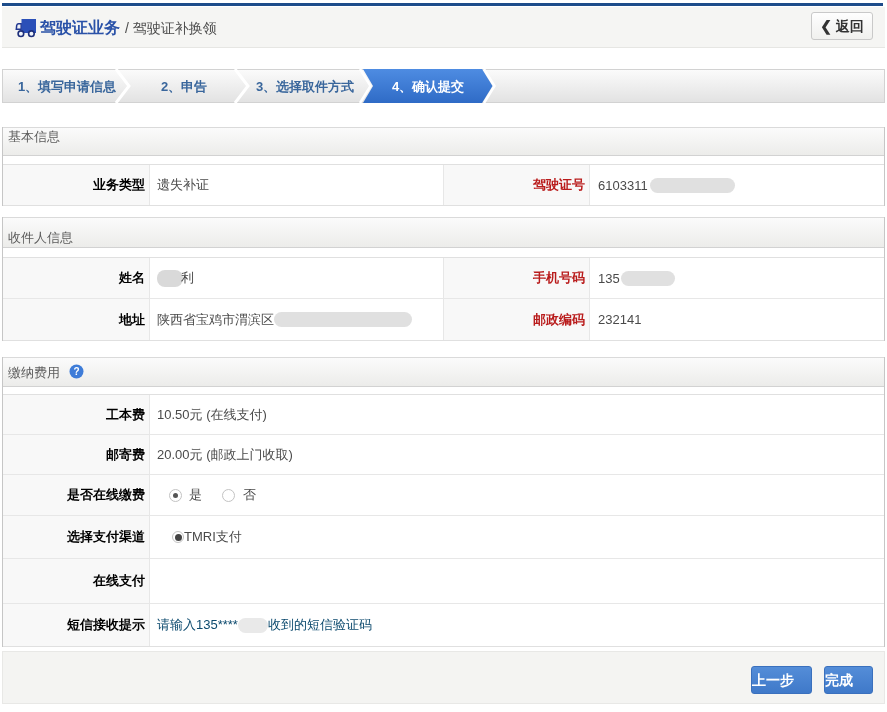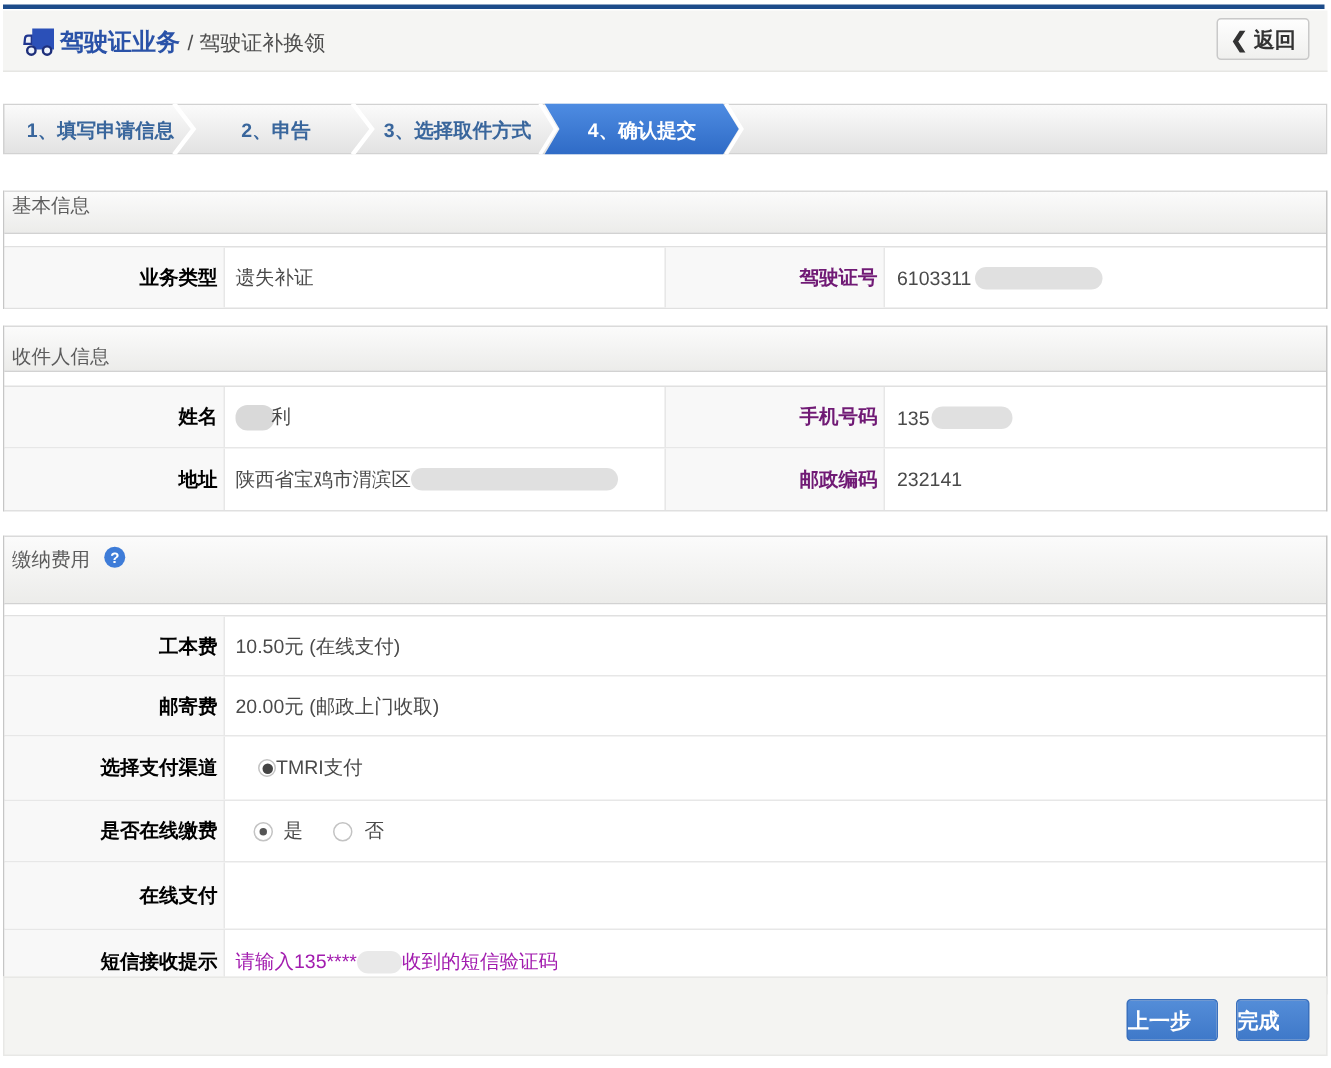--- a/index.html
+++ b/index.html
@@ -11,24 +11,24 @@
 .hdr-sub { position:absolute; left:123px; top:13px; font-size:14px; color:#4d4d4d; }
 .backbtn { position:absolute; right:12px; top:5px; width:62px; height:28px; background:linear-gradient(#fefefe,#f0f0ee); border:1px solid #c9c9c9; border-radius:3px; text-align:center; line-height:26px; font-size:14px; font-weight:bold; color:#333; }
 .sec { left:2px; width:883px; border-left:1px solid #c6c6c6; border-right:1px solid #c6c6c6; }
 .sechead { background:linear-gradient(#fbfbfb,#ececea); border-top:1px solid #dadada; border-bottom:1px solid #d2d2d2; font-size:13px; color:#5c5c5c; padding-left:5px; display:flex; align-items:flex-start; }
 .gap { background:#fff; }
 .tbl { border-top:1px solid #e0e0e0; border-bottom:1px solid #e0e0e0; }
 .row { position:relative; border-bottom:1px solid #e7e7e7; width:100%; }
 .row:last-child { border-bottom:none; }
 .lab { position:absolute; left:0; top:0; bottom:0; width:147px; background:#f8f8f8; border-right:1px solid #e7e7e7; font-size:13px; font-weight:bold; color:#000000; text-align:right; padding-right:4px; display:flex; align-items:center; justify-content:flex-end; }
 .val { position:absolute; left:148px; top:0; bottom:0; right:0; font-size:13px; color:#4a4a4a; display:flex; align-items:center; padding-left:6px; }
-.lab2 { position:absolute; left:440px; top:0; bottom:0; width:147px; background:#f8f8f8; border-left:1px solid #e7e7e7; border-right:1px solid #e7e7e7; font-size:13px; font-weight:bold; color:#701a75; text-align:right; padding-right:4px; display:flex; align-items:center; justify-content:flex-end; }
+.lab2 { position:absolute; left:440px; top:0; bottom:0; width:147px; background:#f8f8f8; border-left:1px solid #e7e7e7; border-right:1px solid #e7e7e7; font-size:13px; font-weight:bold; color:#b91c1c; text-align:right; padding-right:4px; display:flex; align-items:center; justify-content:flex-end; }
 .val2 { position:absolute; left:587px; top:0; bottom:0; right:0; font-size:13px; color:#4a4a4a; display:flex; align-items:center; padding-left:8px; }
 .blob { display:inline-block; background:#e0e0e0; border-radius:8px; height:15px; vertical-align:middle; }
-.orange { color:#a21caf; }
+.orange { color:#0c4a6e; }
 .footer { left:2px; width:883px; top:651px; height:53px; background:#f4f4f2; border:1px solid #e8e8e6; }
 .bluebtn { position:absolute; top:14px; height:28px; background:linear-gradient(#548dd8,#3f79c9); border:1px solid #3a70bd; border-radius:3px; color:#fff; font-size:14px; font-weight:bold; text-align:left; line-height:26px; }
 .radio { display:inline-block; width:13px; height:13px; border:1px solid #c3c3c3; border-radius:50%; background:#fff; position:relative; vertical-align:-2px; }
 .radio.on::after { content:""; position:absolute; left:3px; top:3px; width:5px; height:5px; border-radius:50%; background:#555; }
 .radio.on2::after { content:""; position:absolute; left:2px; top:2px; width:7px; height:7px; border-radius:50%; background:#444; }
 .inputbox { width:137px; height:27px; border:1px solid #c6c6c6; border-top-color:#adadad; border-radius:2px; background:#fff; }
 .codebtn { width:79px; height:27px; background:linear-gradient(#f8f8f8,#e9e9e9); border:1px solid #b9b9b9; border-radius:2px; font-size:14px; color:#333; text-align:center; line-height:25px; margin-left:6px; }
 </style>
 </head>
 <body>
@@ -97,50 +97,50 @@
   <div class="row" style="height:41px;">
     <div class="lab">地址</div>
     <div class="val">陕西省宝鸡市渭滨区<span class="blob" style="width:138px;"></span></div>
     <div class="lab2">邮政编码</div>
     <div class="val2">232141</div>
   </div>
 </div>
 </div>
 
 <div class="abs sec" style="top:357px;">
-<div class="sechead" style="height:46px;padding-top:6px;">缴纳费用
+<div class="sechead" style="height:30px;padding-top:6px;">缴纳费用
   <svg style="margin-left:9px;" width="15" height="15" viewBox="0 0 15 15">
     <circle cx="7.5" cy="7.5" r="7" fill="#3e7cd8"></circle>
     <text x="7.5" y="11.2" font-size="10" font-weight="bold" fill="#fff" text-anchor="middle" font-family="Liberation Sans">?</text>
   </svg>
 </div>
 <div class="gap" style="height:7px;"></div>
 <div class="tbl">
   <div class="row" style="height:40px;">
     <div class="lab">工本费</div>
     <div class="val">10.50元 (在线支付)</div>
   </div>
   <div class="row" style="height:40px;">
     <div class="lab">邮寄费</div>
     <div class="val">20.00元 (邮政上门收取)</div>
   </div>
-  <div class="row" style="height:43px;">
-    <div class="lab">选择支付渠道</div>
-    <div class="val">
-          <span class="radio on2" style="margin-left:15px;width:12px;height:12px;"></span>
-          <span>TMRI支付</span>
-        </div>
-  </div>
   <div class="row" style="height:41px;">
     <div class="lab">是否在线缴费</div>
     <div class="val">
           <span class="radio on" style="margin-left:12px;"></span>
           <span style="margin-left:7px;">是</span>
           <span class="radio" style="margin-left:20px;"></span>
           <span style="margin-left:8px;">否</span>
+        </div>
+  </div>
+  <div class="row" style="height:43px;">
+    <div class="lab">选择支付渠道</div>
+    <div class="val">
+          <span class="radio on2" style="margin-left:15px;width:12px;height:12px;"></span>
+          <span>TMRI支付</span>
         </div>
   </div>
   <div class="row" style="height:45px;">
     <div class="lab">在线支付</div>
   </div>
   <div class="row" style="height:42px;">
     <div class="lab">短信接收提示</div>
     <div class="val orange">请输入135****<span class="blob" style="width:30px;background:#e9e9e9;"></span>收到的短信验证码</div>
   </div>
 </div>

